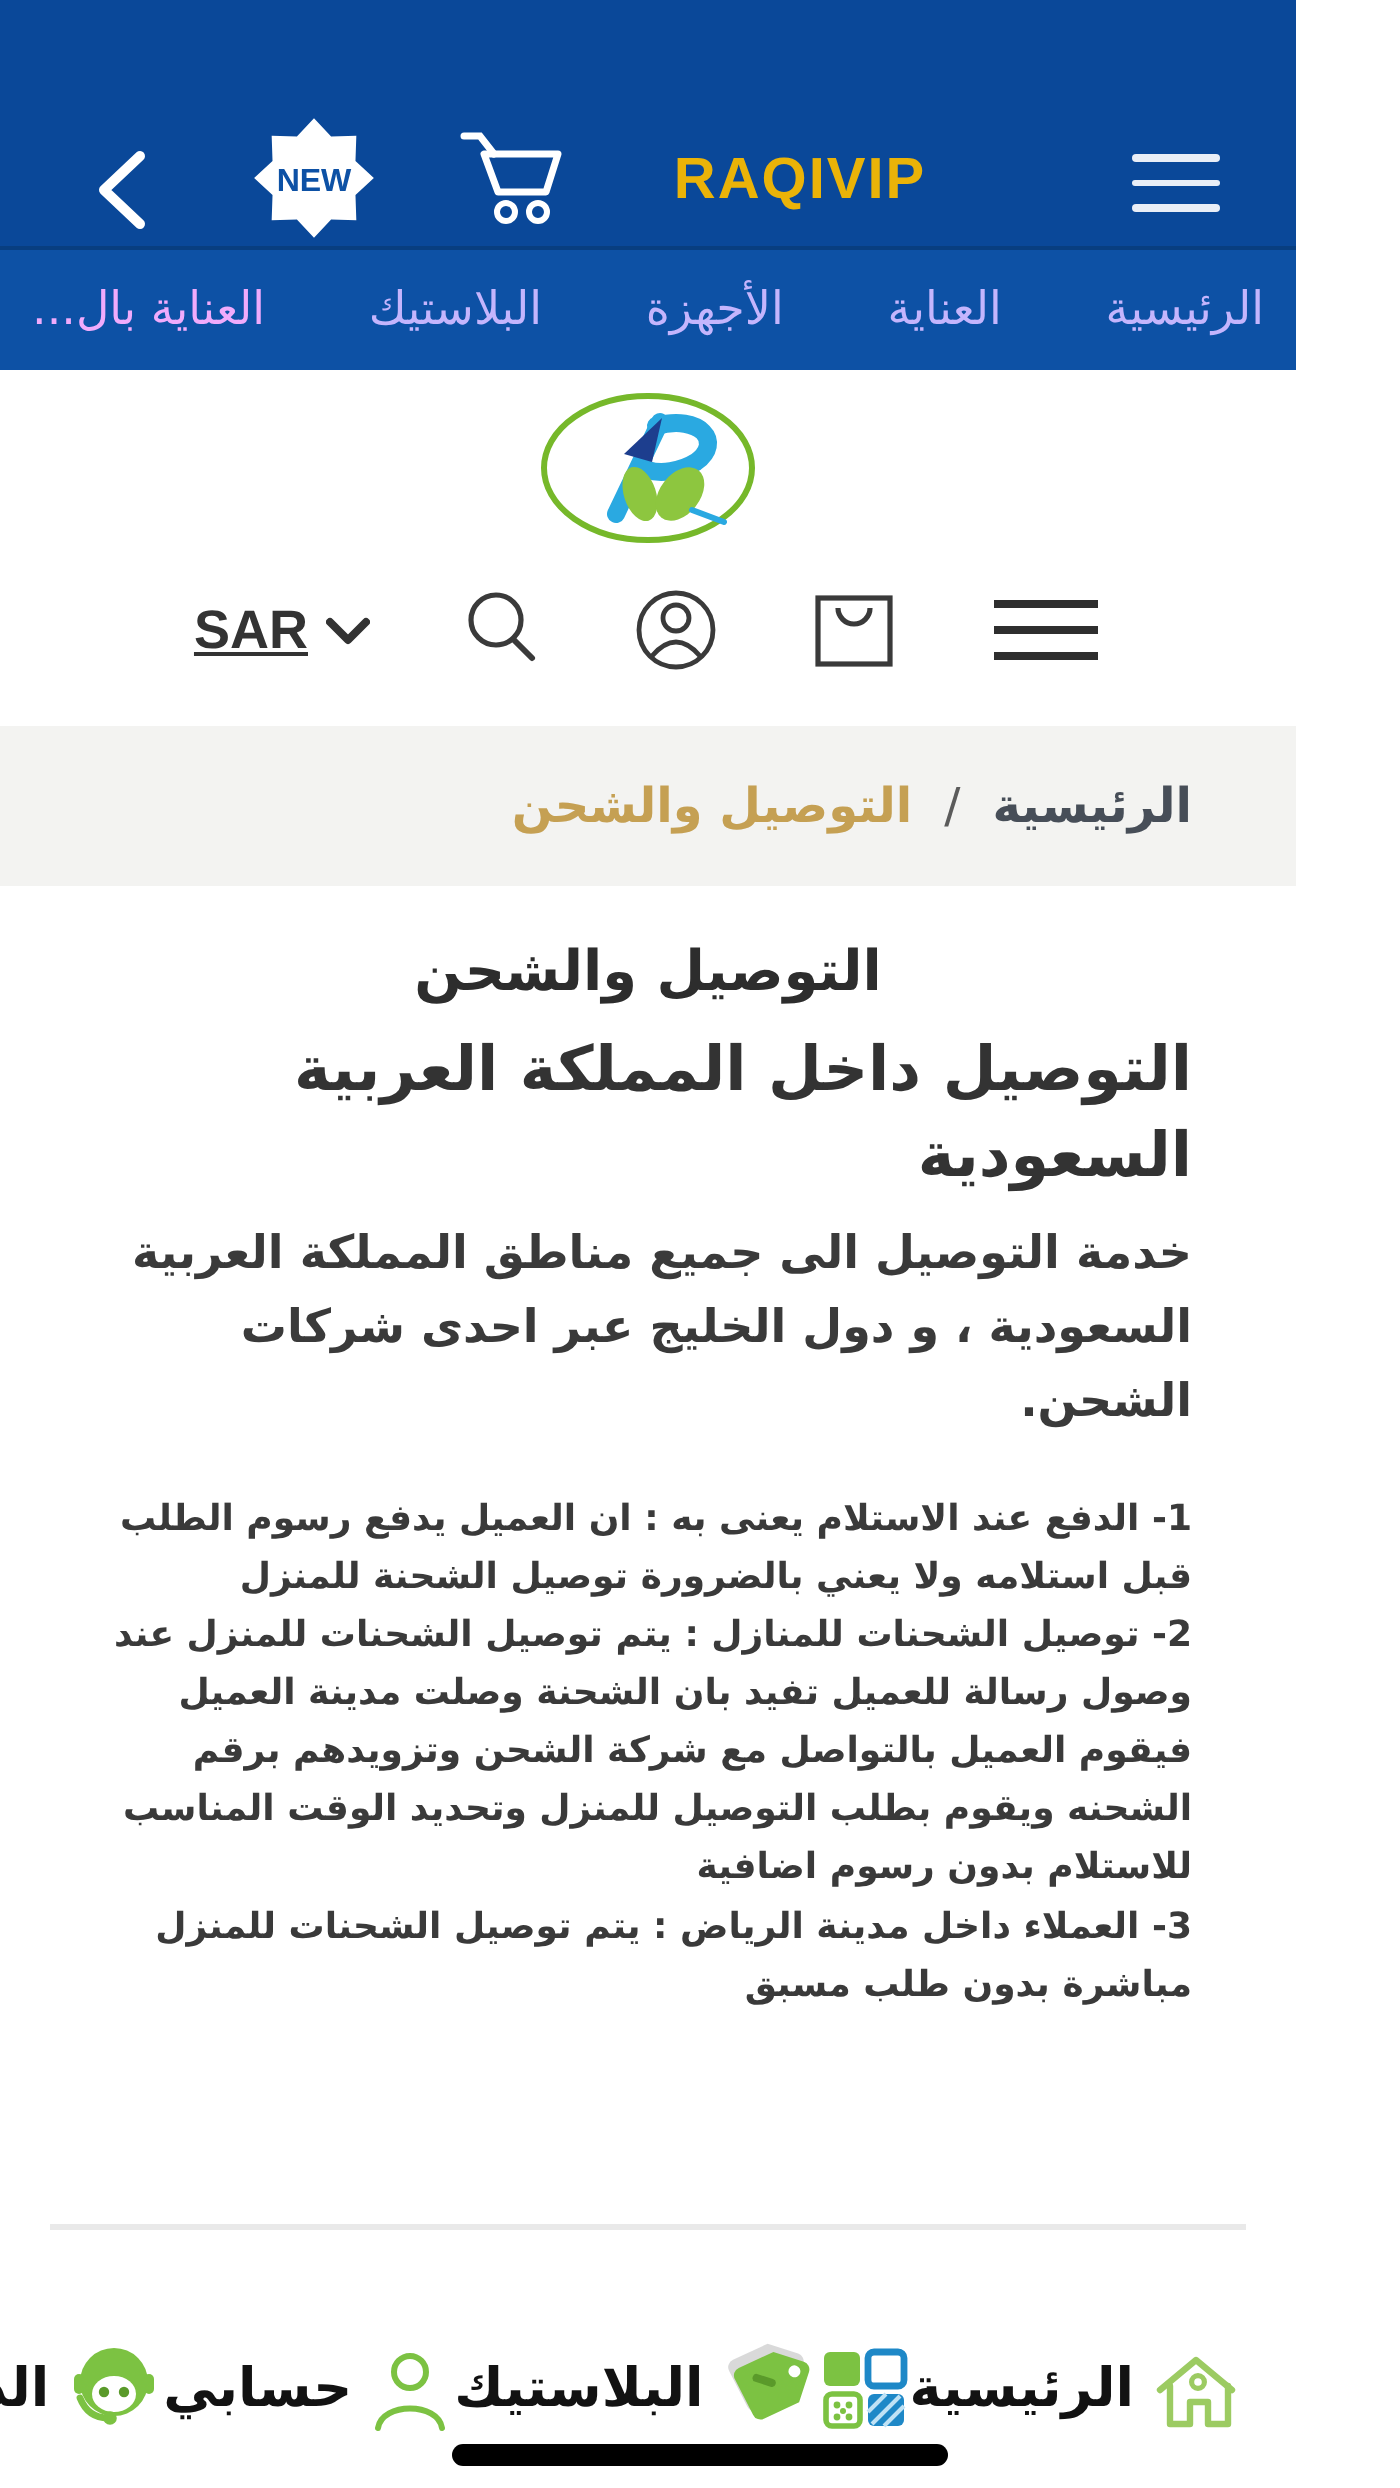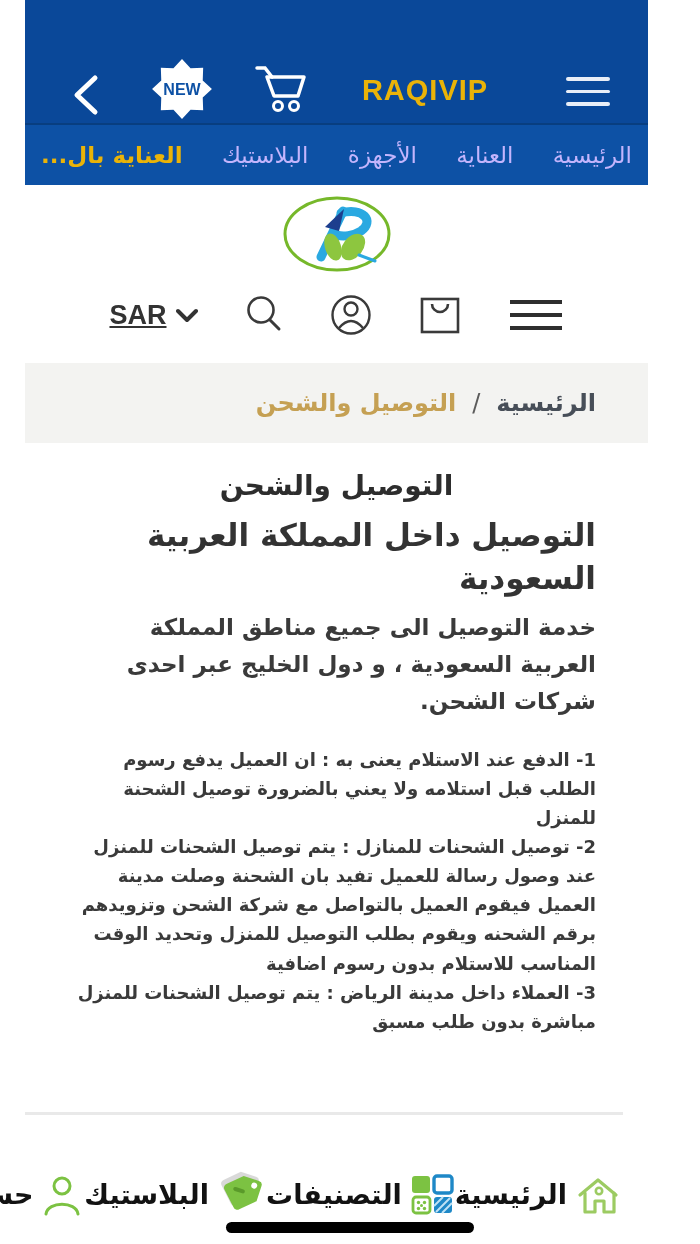--- a/index.html
+++ b/index.html
@@ -1,37 +1,37 @@
 <!DOCTYPE html>
 <html lang="ar"><head>
 <meta charset="utf-8">
 <style>
   * { box-sizing: border-box; margin: 0; padding: 0; }
   html,body { width:700px; }
   body { font-family:"DejaVu Sans", sans-serif; background:#fff; }
-  .phone { position:relative; width:648px; height:1244px; background:#ffffff; overflow:hidden;padding-left:25px; }
+  .phone { position:relative; width:648px; height:1244px; background:#ffffff; overflow:hidden; }
 
   
   .top-bar { position:relative; height:123px; background:#0a4899; }
   .back-btn { position:absolute; left:44px; top:72px; cursor:pointer; }
   .new-badge { position:absolute; left:126px; top:58px; cursor:pointer; }
   .new-badge text { font-family:"Liberation Sans", sans-serif; font-weight:bold; }
   .cart-btn { position:absolute; left:222px; top:58px; cursor:pointer; }
   .app-title { position:absolute; left:400px; top:74px; transform:translateX(-50%);
                color:#eab308; font-size:29px; font-weight:bold; letter-spacing:1px;
                font-family:"Liberation Sans", sans-serif; }
   .menu-btn { position:absolute; right:38px; top:77px; cursor:pointer; }
   .menu-btn span { display:block; width:44px; height:3.5px; background:#e9eef7; margin-bottom:9px; border-radius:2px; }
 
   
   .category-bar { height:62px; background:#0d51a5; border-top:2px solid #083e80;
                   display:flex; direction:rtl; align-items:center; justify-content:space-between;
                   padding:0 16px; }
   .category-bar .cat { color:#c4b5fd; font-size:23px; cursor:pointer; white-space:nowrap; }
-  .category-bar .cat.active { color:#eab308; font-weight:bold; }
+  .category-bar .cat.active { color:#f0abfc; font-weight:normal; }
 
   
   .store-header { background:#ffffff; padding-top:10px; height:178px; }
   .logo-wrap { display:flex; justify-content:center; }
   .utility-row { display:flex; align-items:center; justify-content:center; gap:46px; margin-top:14px; height:56px; }
   .sar { display:flex; align-items:center; gap:9px; font-size:27px; font-weight:bold; color:#333;
          font-family:"Liberation Sans", sans-serif; cursor:pointer;text-decoration:underline; }
 
   
   .breadcrumb { background:#f3f3f1; height:80px; display:flex; direction:rtl; align-items:center;
@@ -181,21 +181,20 @@
             <circle cx="15.5" cy="29.5" r="1.7" fill="#7cc242"></circle>
           <circle cx="9.5" cy="35.5" r="1.7" fill="#7cc242"></circle>
             <circle cx="15.5" cy="35.5" r="1.7" fill="#7cc242"></circle>
           <circle cx="12.5" cy="32.5" r="1.5" fill="#7cc242"></circle>
           <rect x="25" y="24" width="18" height="16" rx="3" fill="#1e88c7"></rect>
           <line x1="27" y1="39" x2="41" y2="25" stroke="#bfe2f5" stroke-width="2"></line>
           <line x1="25" y1="33" x2="34" y2="24" stroke="#bfe2f5" stroke-width="2"></line>
           <line x1="33" y1="40" x2="43" y2="30" stroke="#bfe2f5" stroke-width="2"></line>
         </svg>
       </span>
-      <span class="bn-label">التصنيفات</span>
     </div>
 
     <div class="bn-item">
       <span class="bn-icon">
         <svg width="50" height="46" viewBox="0 0 50 46">
           <g transform="rotate(18 25 23)">
             <path d="M8 18 L22 5 h16 a4 4 0 0 1 4 4 v16 L28 38 a4 4 0 0 1 -6 0 L8 24 a4 4 0 0 1 0 -6 Z" fill="#b9b9b9" opacity="0.55" transform="translate(-4 -3)"></path>
             <path d="M8 18 L22 5 h16 a4 4 0 0 1 4 4 v16 L28 38 a4 4 0 0 1 -6 0 L8 24 a4 4 0 0 1 0 -6 Z" fill="#7cc242"></path>
             <circle cx="35" cy="11" r="3" fill="#ffffff"></circle>
             <rect x="16" y="18" width="12" height="4" rx="2" fill="#5a9a2a"></rect>

